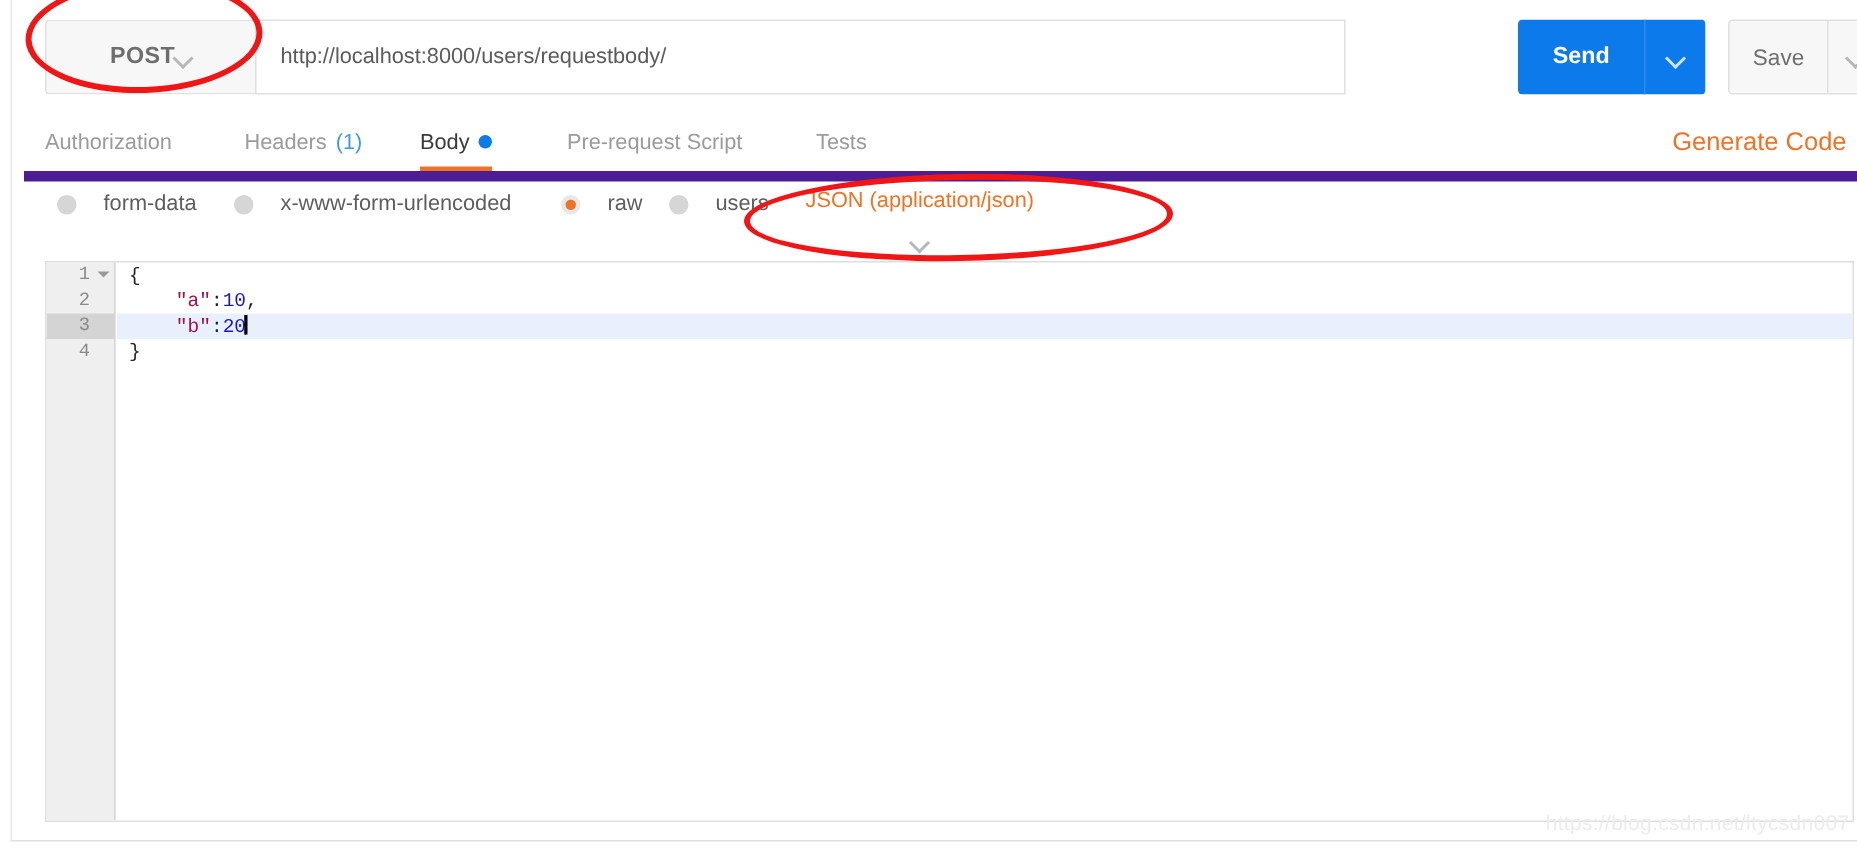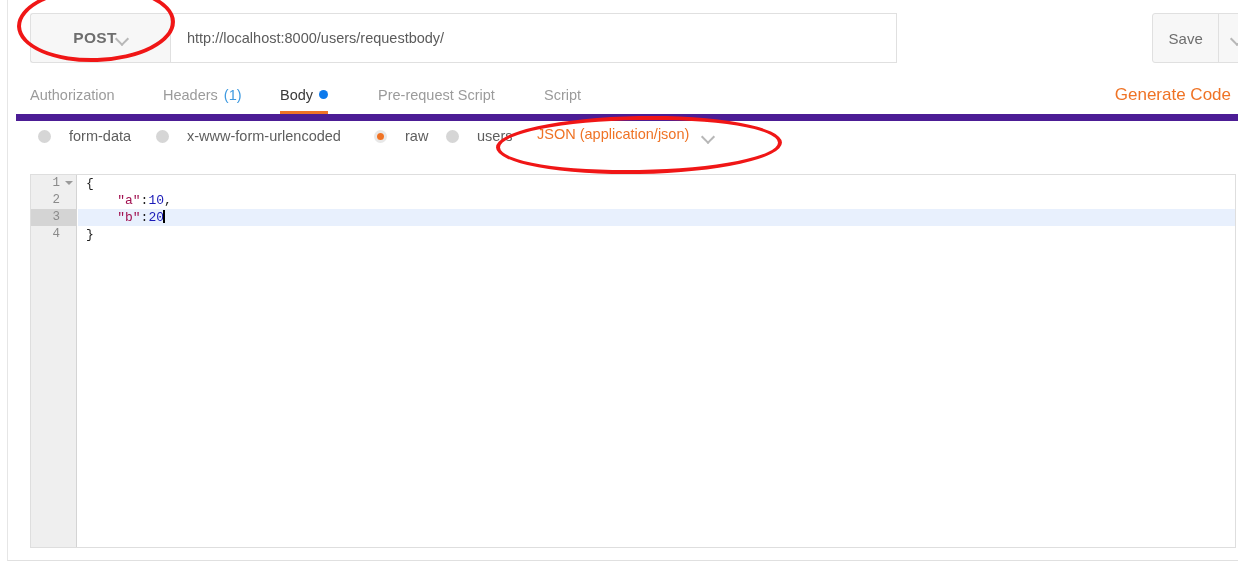--- a/index.html
+++ b/index.html
@@ -262,23 +262,24 @@
     left: 0px; top: 0px;
     width: 7px; height: 7px;
     border-radius: 50%;
     background: #ef7325;
   }
   #content-type-select {
     position: absolute;
     left: 521px;
     top: 12px;
     display: flex;
-    align-items: flex-end;
+    align-items: center;
     gap: 14px;
     cursor: pointer;
+    flex-direction: column;
   }
   #content-type-select .ct-label {
     font-size: 14.5px;
     color: #ef7325;
   }
 
   
   #editor {
     position: absolute;
     left: 22px;
@@ -392,20 +393,28 @@
   <div id="url-bar">
 
     <div id="method-select">
       <span class="m-label">POST</span>
       <span class="chev"></span>
     </div>
 
     <input id="url-input" type="text" value="http://localhost:8000/users/requestbody/" placeholder="Enter request URL" style="">
 
 
+    <div id="send-group">
+      <div id="send-button">
+        <span>Send</span>
+      </div>
+      <div id="send-caret">
+        <span class="chev white"></span>
+      </div>
+    </div>
 
     <div id="save-group">
       <div id="save-button">
         <span>Save</span>
       </div>
       <div id="save-caret">
         <span class="chev"></span>
       </div>
     </div>
   </div>
@@ -420,21 +429,21 @@
     </div>
     <div class="tab active" style="left:264px">
       <span>Body</span>
       <span class="bluedot"></span>
       <span class="underline"></span>
     </div>
     <div class="tab" style="left:362px">
       <span>Pre-request Script</span>
     </div>
     <div class="tab" style="left:528px">
-      <span>Script</span>
+      <span>Tests</span>
     </div>
     <div id="generate-code">Generate Code</div>
   </div>
 
   <div id="bodytype-row">
     <label class="radio-opt" style="left:22px">
       <span class="radio-dot"></span>
       <span>form-data</span>
     </label>
     <label class="radio-opt" style="left:140px">
@@ -464,16 +473,17 @@
         <div class="gutter-line">4</div>
       </div>
     <div id="code-area">
         <div class="code-line"><span class="tok-punct">{</span></div>
         <div class="code-line"><span class="tok-key">    "a"</span><span class="tok-punct">:</span><span class="tok-num">10</span><span class="tok-punct">,</span></div>
         <div class="code-line hl"><span class="tok-key">    "b"</span><span class="tok-punct">:</span><span class="tok-num">20</span><span class="caret"></span></div>
         <div class="code-line"><span class="tok-punct">}</span></div>
       </div>
   </div>
 
+  <div id="watermark">https://blog.csdn.net/ltycsdn007</div>
 </div>
 
 <div class="annot" id="annot-method"></div>
 <div class="annot" id="annot-contenttype"></div>
 
 </body></html>

